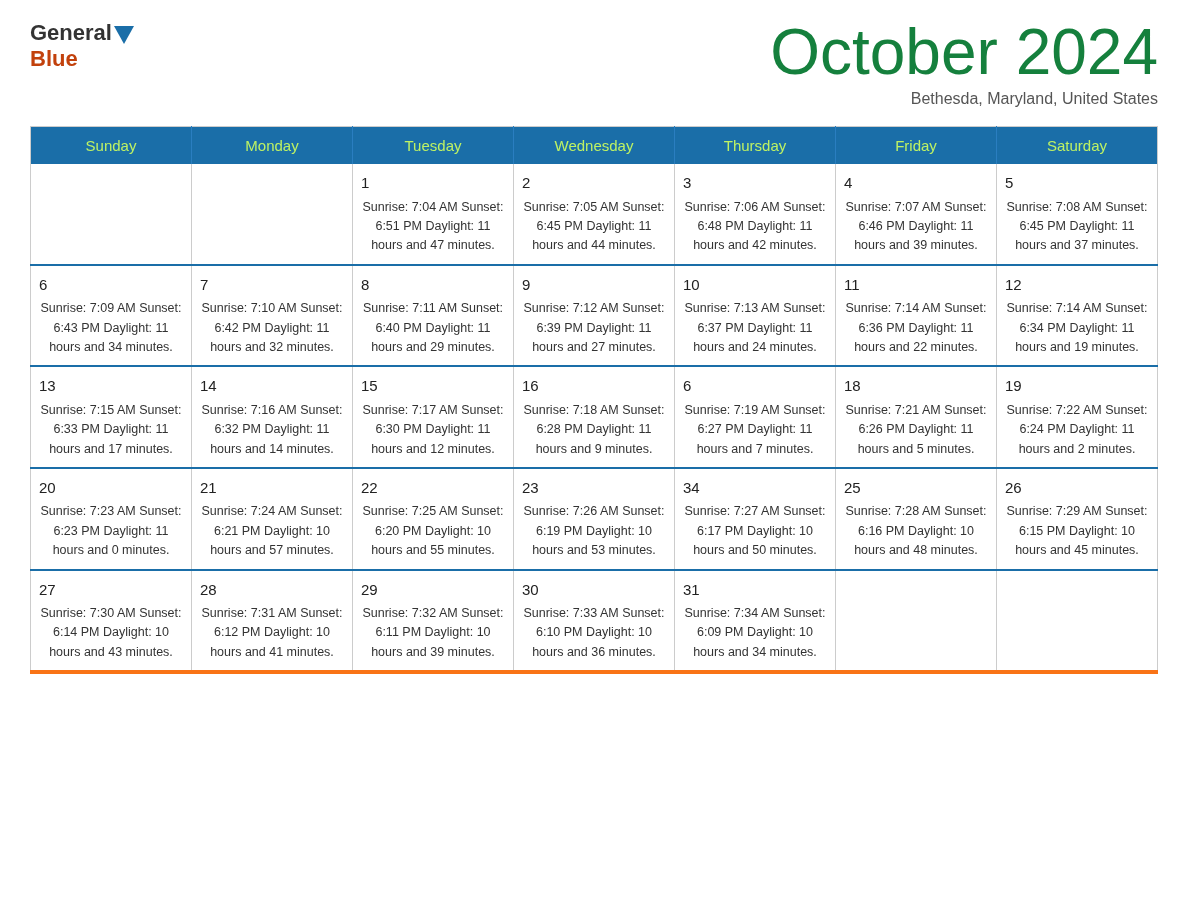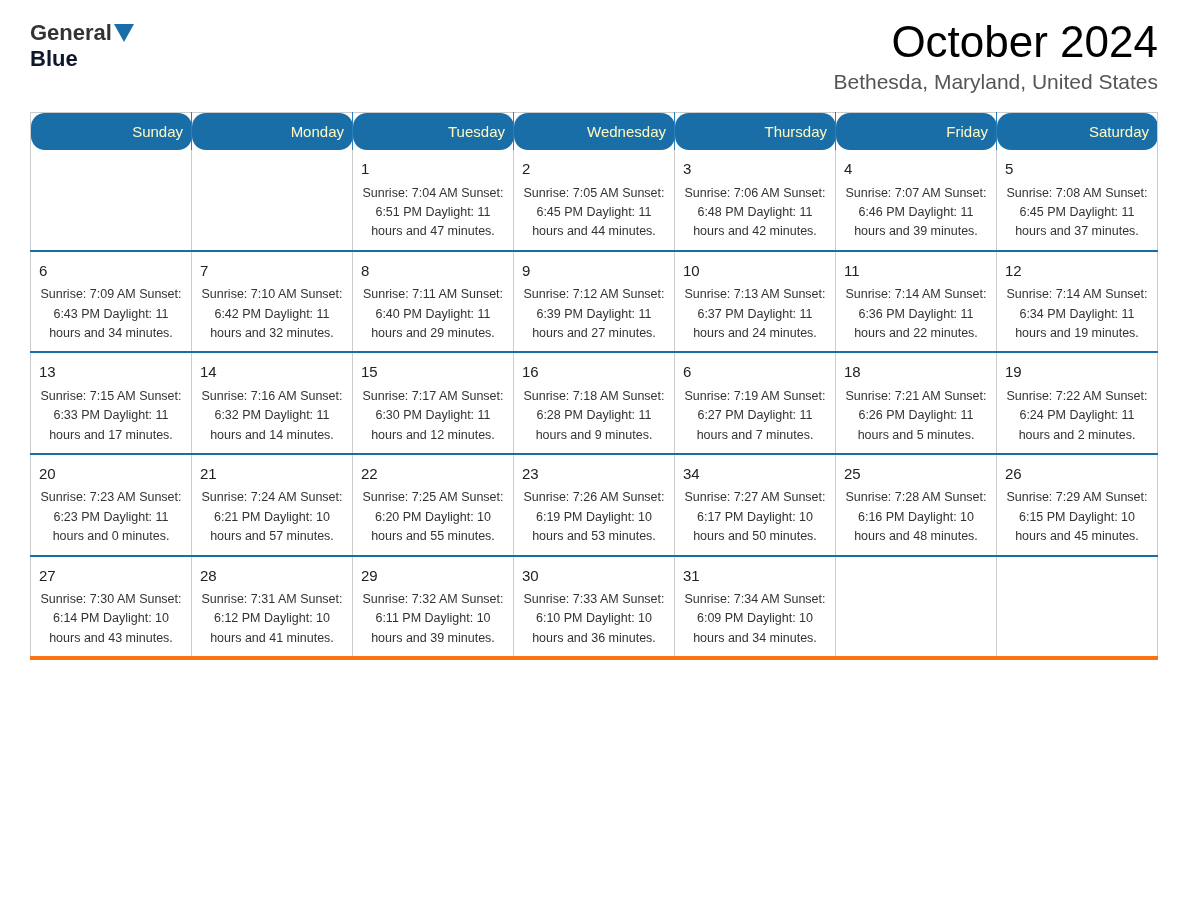--- a/index.html
+++ b/index.html
@@ -16,71 +16,69 @@
       align-items: flex-start;
       margin-bottom: 18px;
     }
     .logo {
       display: flex;
       flex-direction: column;
       align-items: flex-start;
     }
     .logo-text {
       display: flex;
-      align-items: flex-start;
+      align-items: center;
       font-size: 22px;
       font-weight: bold;
       color: #333;
     }
     .logo-general {
       color: #333;
     }
     .logo-arrow {
       width: 0;
       height: 0;
       border-left: 10px solid transparent;
       border-right: 10px solid transparent;
       border-top: 18px solid #1a6ea8;
       margin: 0 2px;
       margin-top: 4px;
     }
     .logo-blue {
-      color: #0f172a;
+      color: #c2410c;
       font-size: 22px;
       font-weight: bold;
     }
     .title-section {
       text-align: right;
     }
     .month-title {
-      font-size: 44px;
+      font-size: 64px;
       font-weight: 300;
-      color: #000000;
+      color: #15803d;
       line-height: 1;
     }
     .location {
-      font-size: 21px;
+      font-size: 16px;
       color: #555;
       margin-top: 6px;
-      text-align: center;
     }
     .calendar {
       width: 100%;
       border-collapse: collapse;
       border: 1px solid #ccc;
     }
     .calendar th {
       background-color: #1a6ea8;
-      color: #fef9c3;
+      color: #bef264;
       padding: 10px 8px;
-      text-align: right;
+      text-align: center;
       font-size: 15px;
       font-weight: 500;
       border-right: 1px solid #2a7ec0;
-      border-radius: 14px;
     }
     .calendar th:last-child {
       border-right: none;
     }
     .calendar td {
       vertical-align: top;
       padding: 8px 8px;
       border-right: 1px solid #ccc;
       border-bottom: 2px solid #1a6ea8;
       width: 14.28%;

